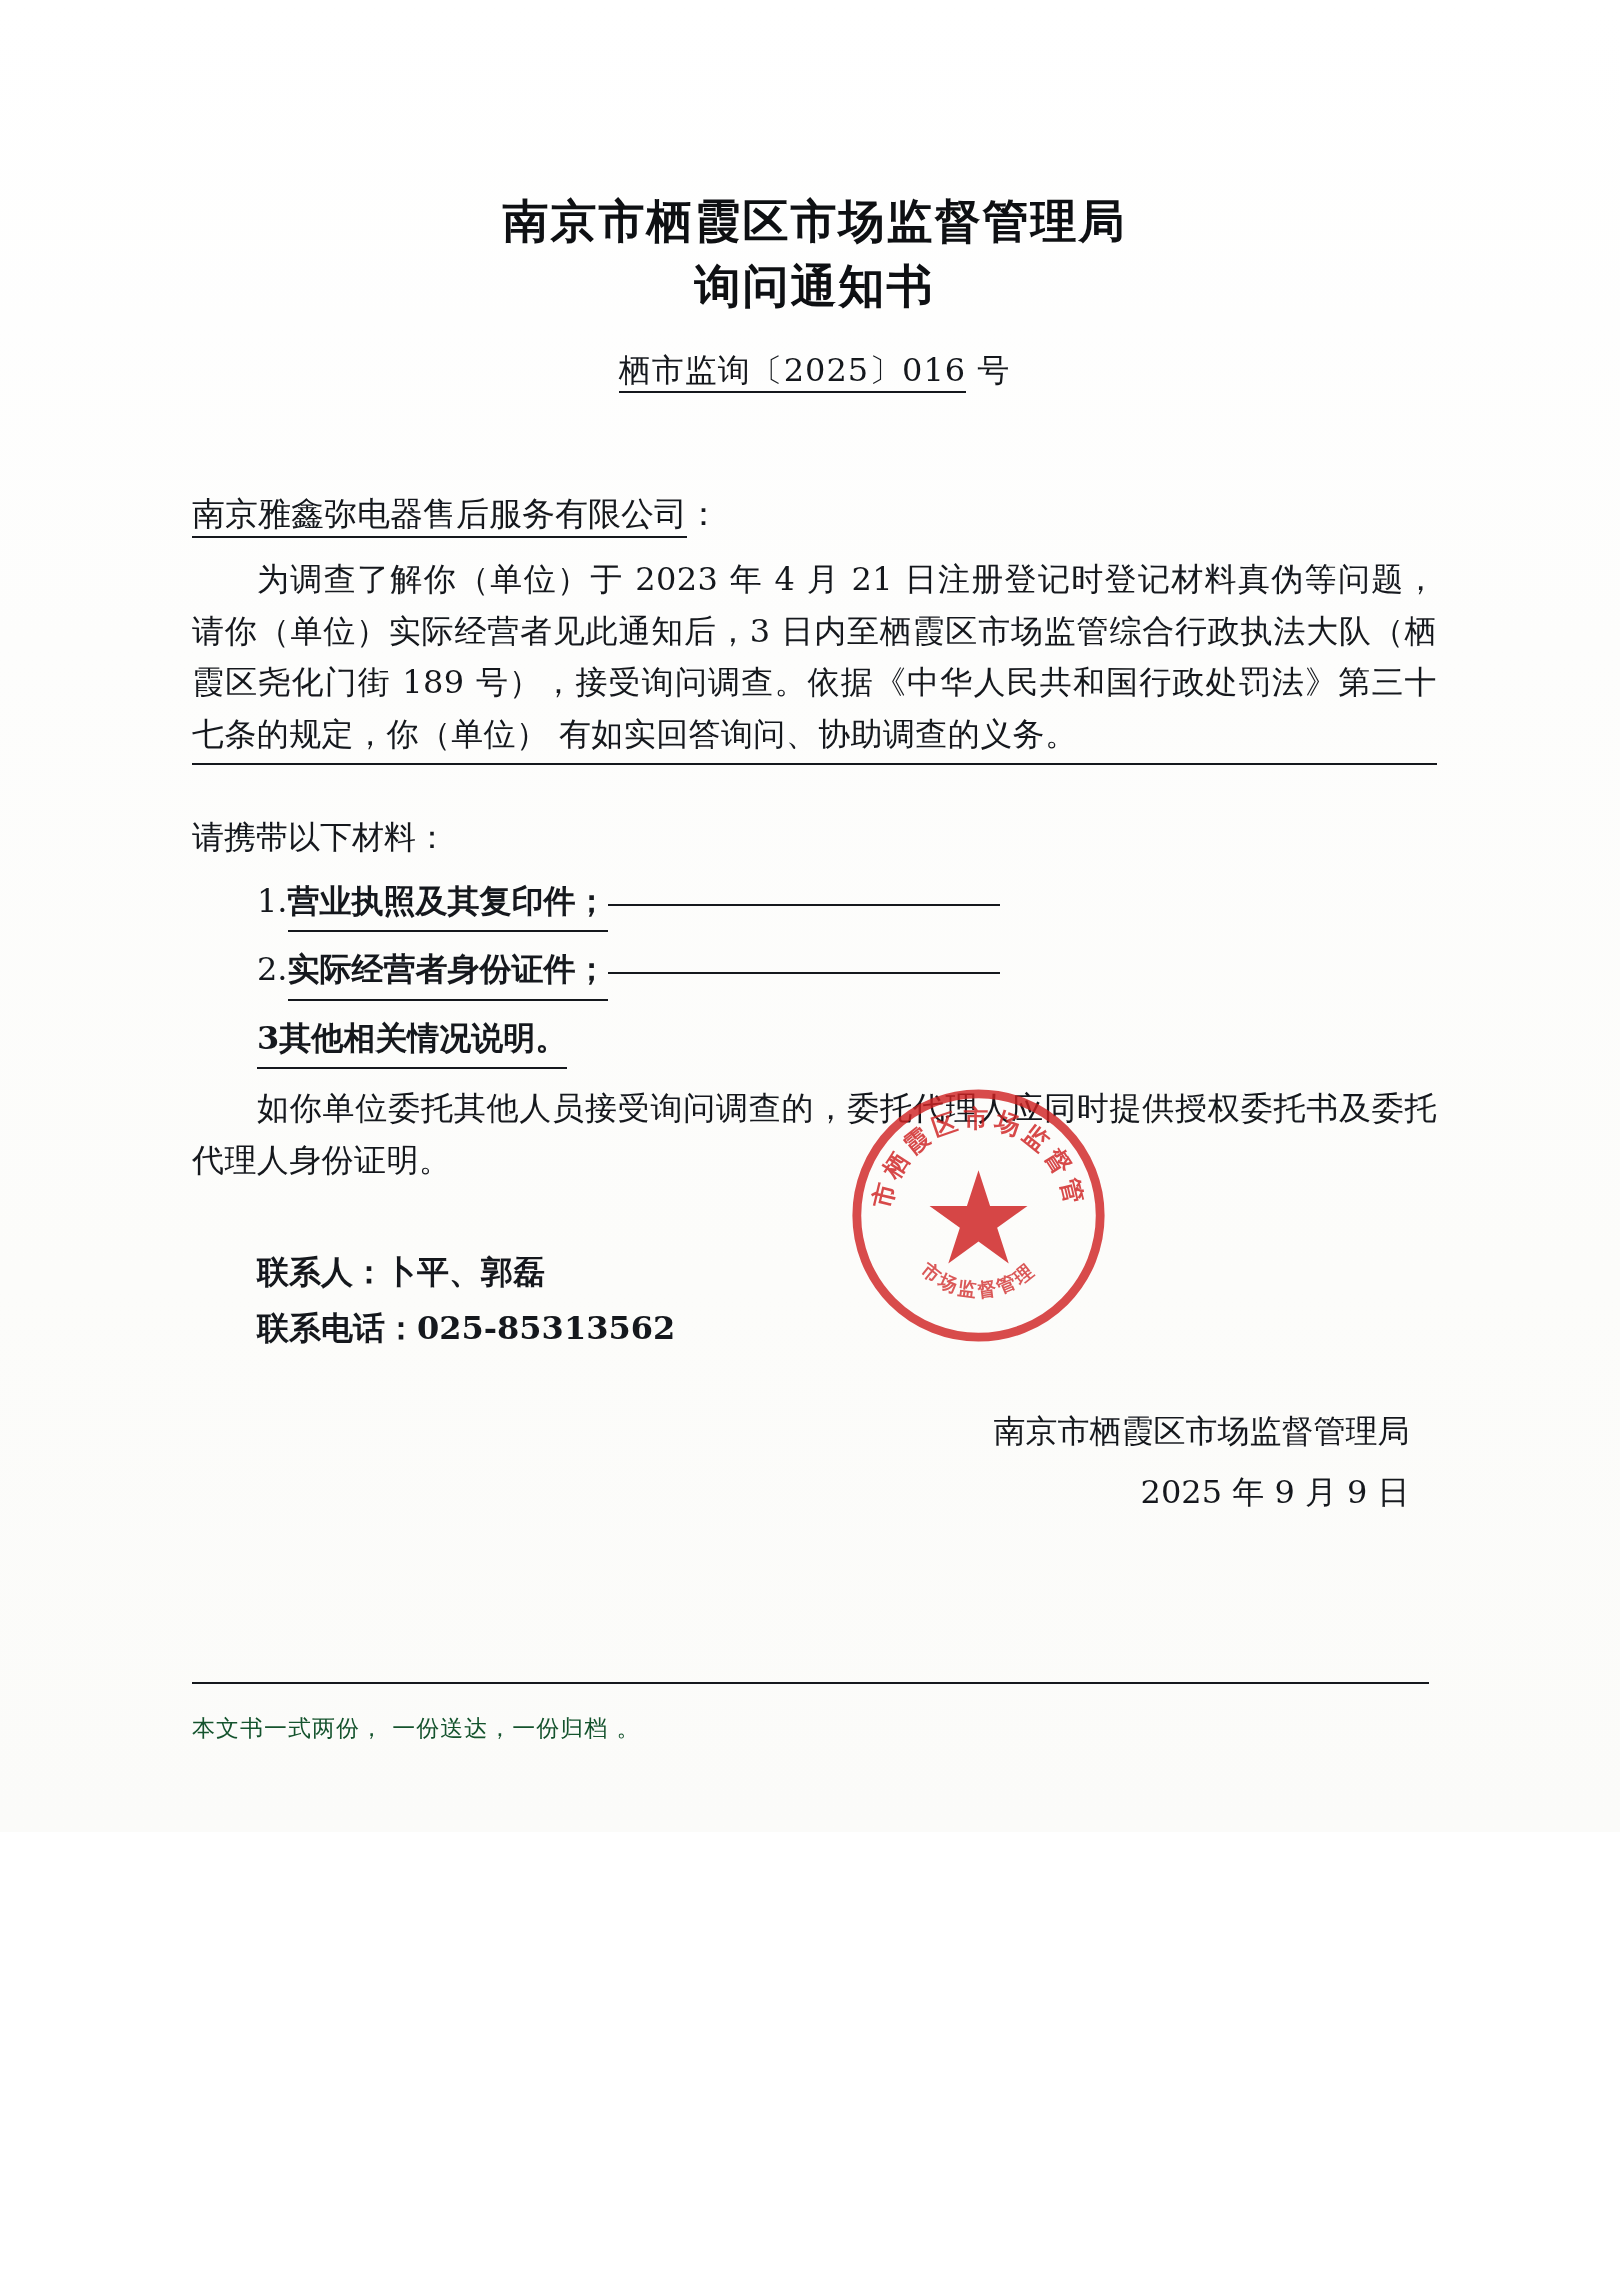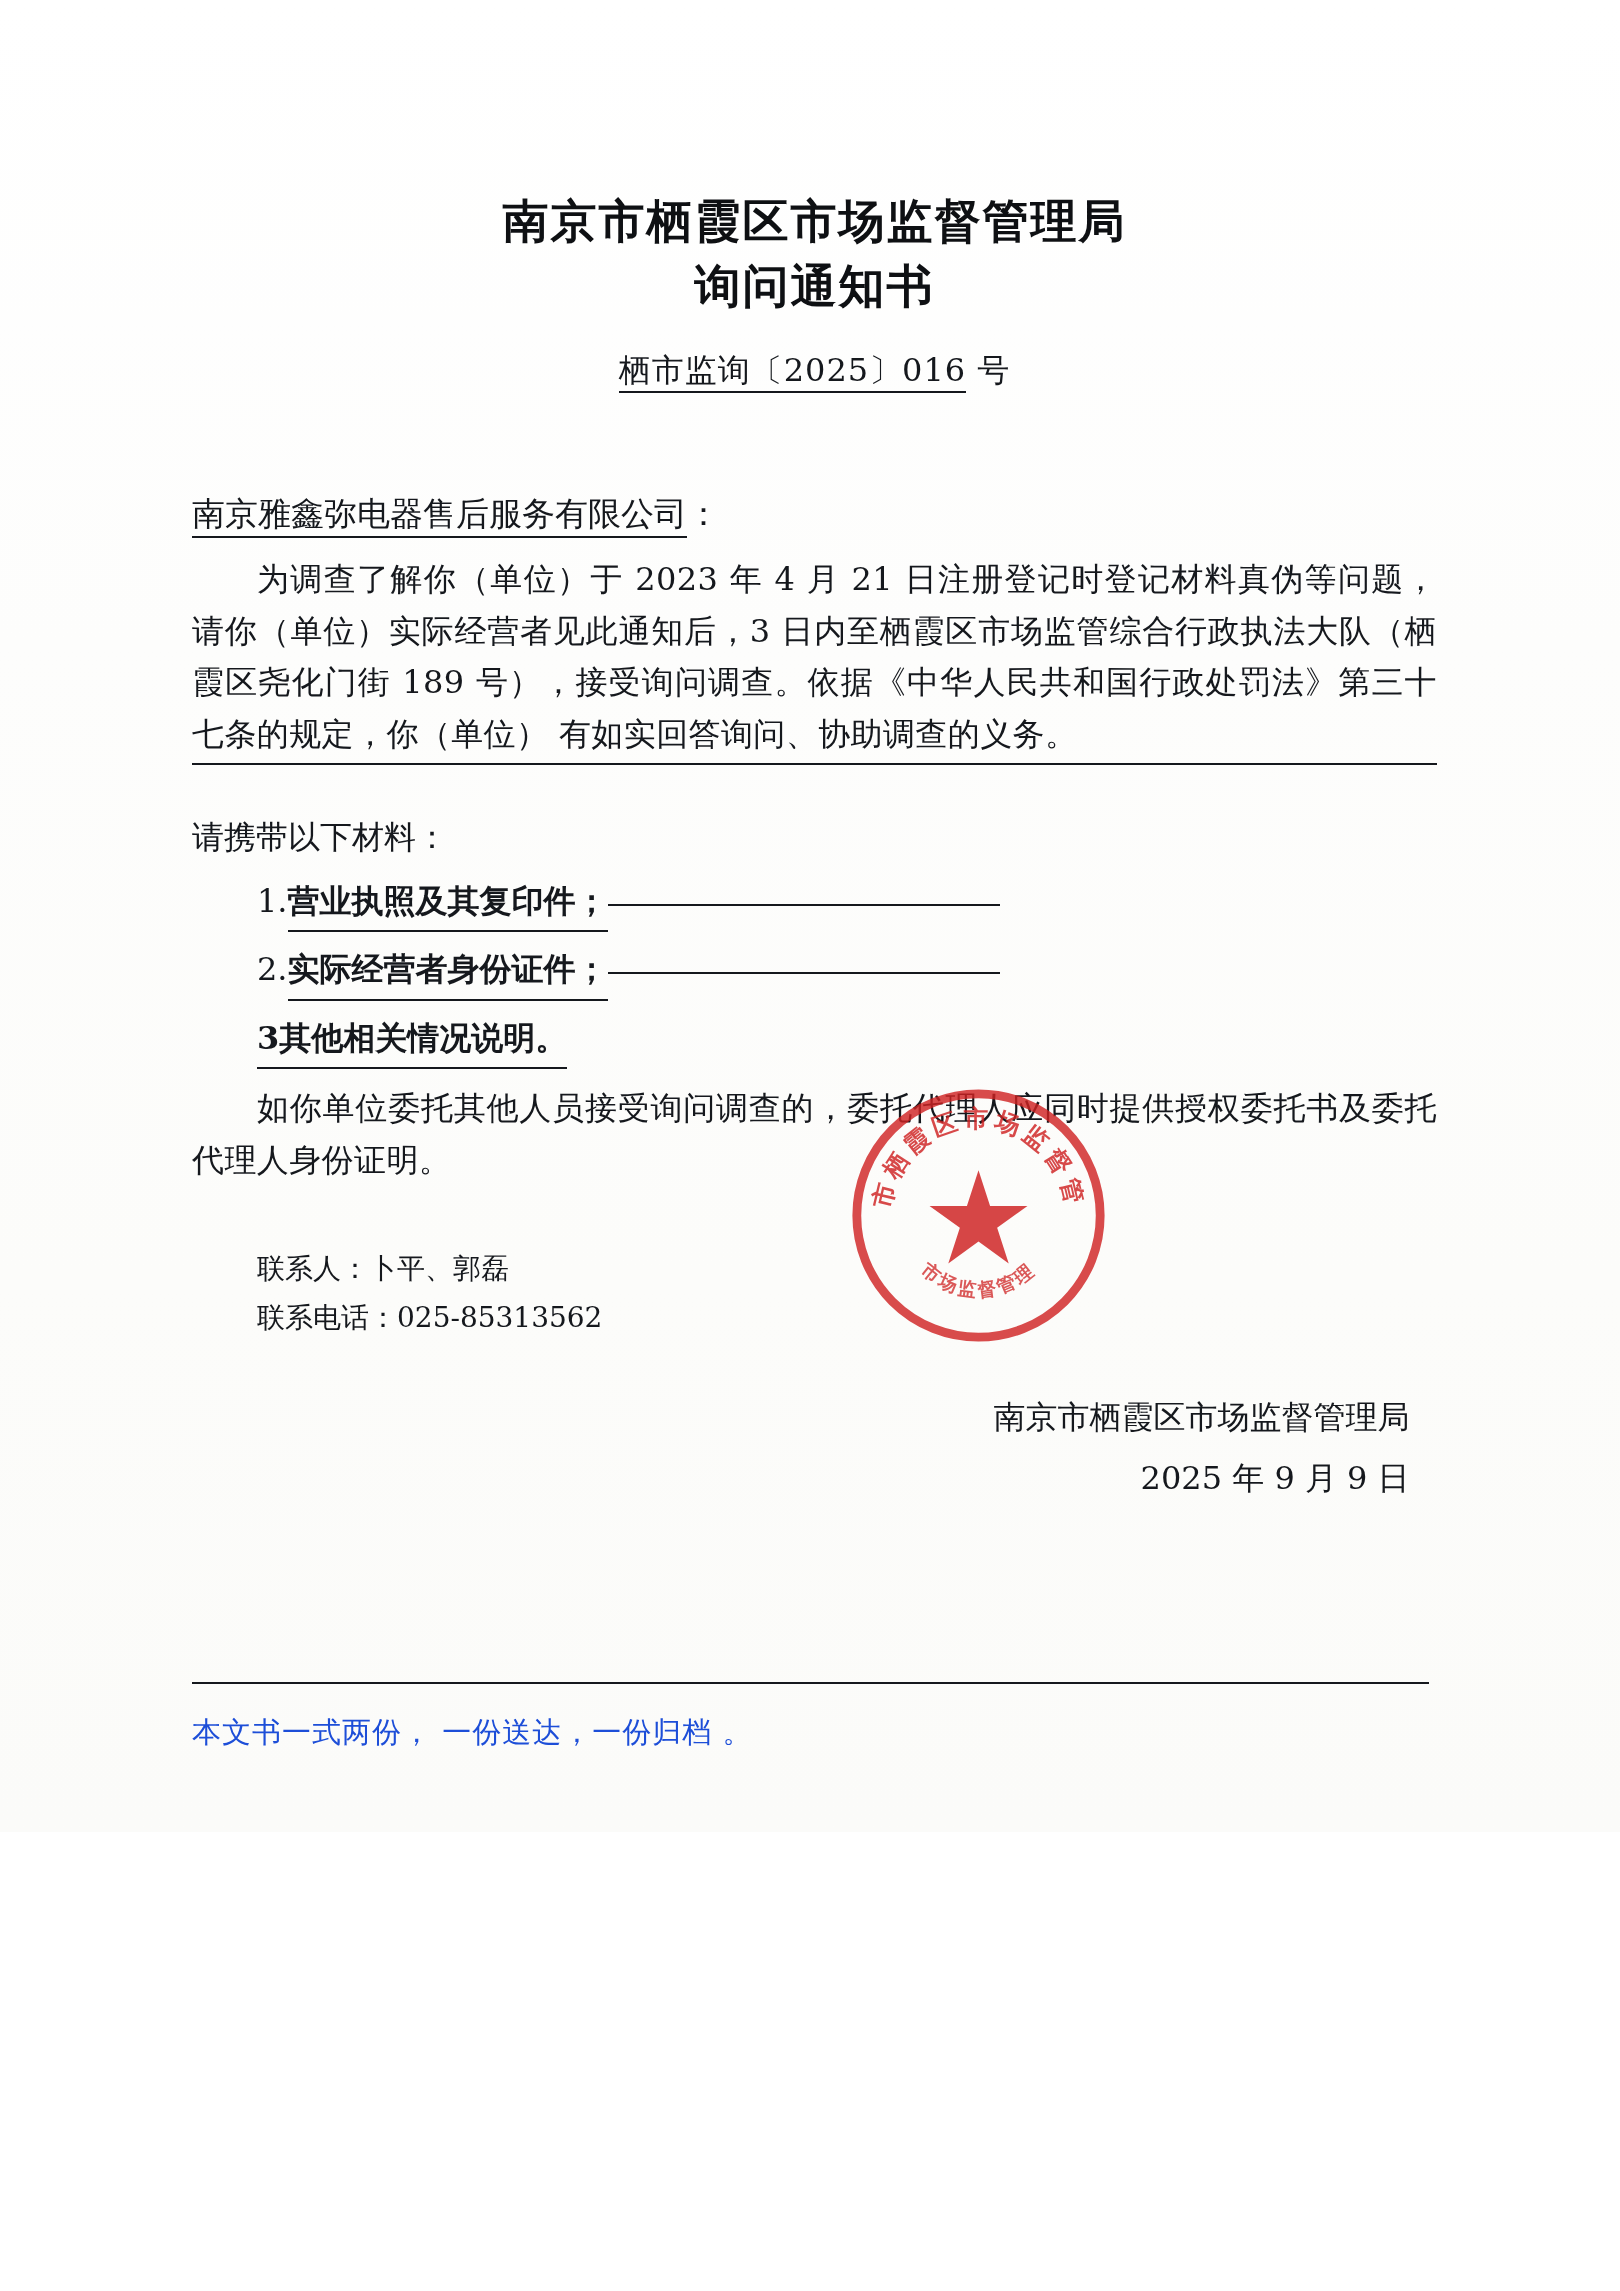--- a/index.html
+++ b/index.html
@@ -130,23 +130,24 @@
     border-bottom: 2px solid #15181d;
     height: 1px;
     vertical-align: 5.9px;
   }
   .mat-1 .filler { width: 392px; }
   .mat-2 .filler { width: 392px; }
 
   
   .contact-block {
     margin-top: 57px;
-    font-size: 28px;
+    font-size: 32px;
     padding-left: 65px;
     line-height: 1.75;
+    font-weight: bold;
   }
 
   
   .sign-block {
     margin-top: 45px;
     text-align: right;
     font-size: 32px;
     line-height: 1.9;
     padding-right: 27.4px;
     position: relative;
@@ -170,23 +171,23 @@
     position: absolute;
     left: 0;
     top: 1682px;
     width: 1237px;
     border-top: 2px solid #15181d;
   }
   .footer-text {
     position: absolute;
     left: 0;
     top: 1713px;
-    font-size: 29px;
+    font-size: 23px;
     letter-spacing: 1px;
-    color: #1d4ed8;
+    color: #14532d;
   }
 </style>
 </head>
 <body>
 
 <div class="page">
   <div class="paper-tint"></div>
 
   <div class="content">
 

